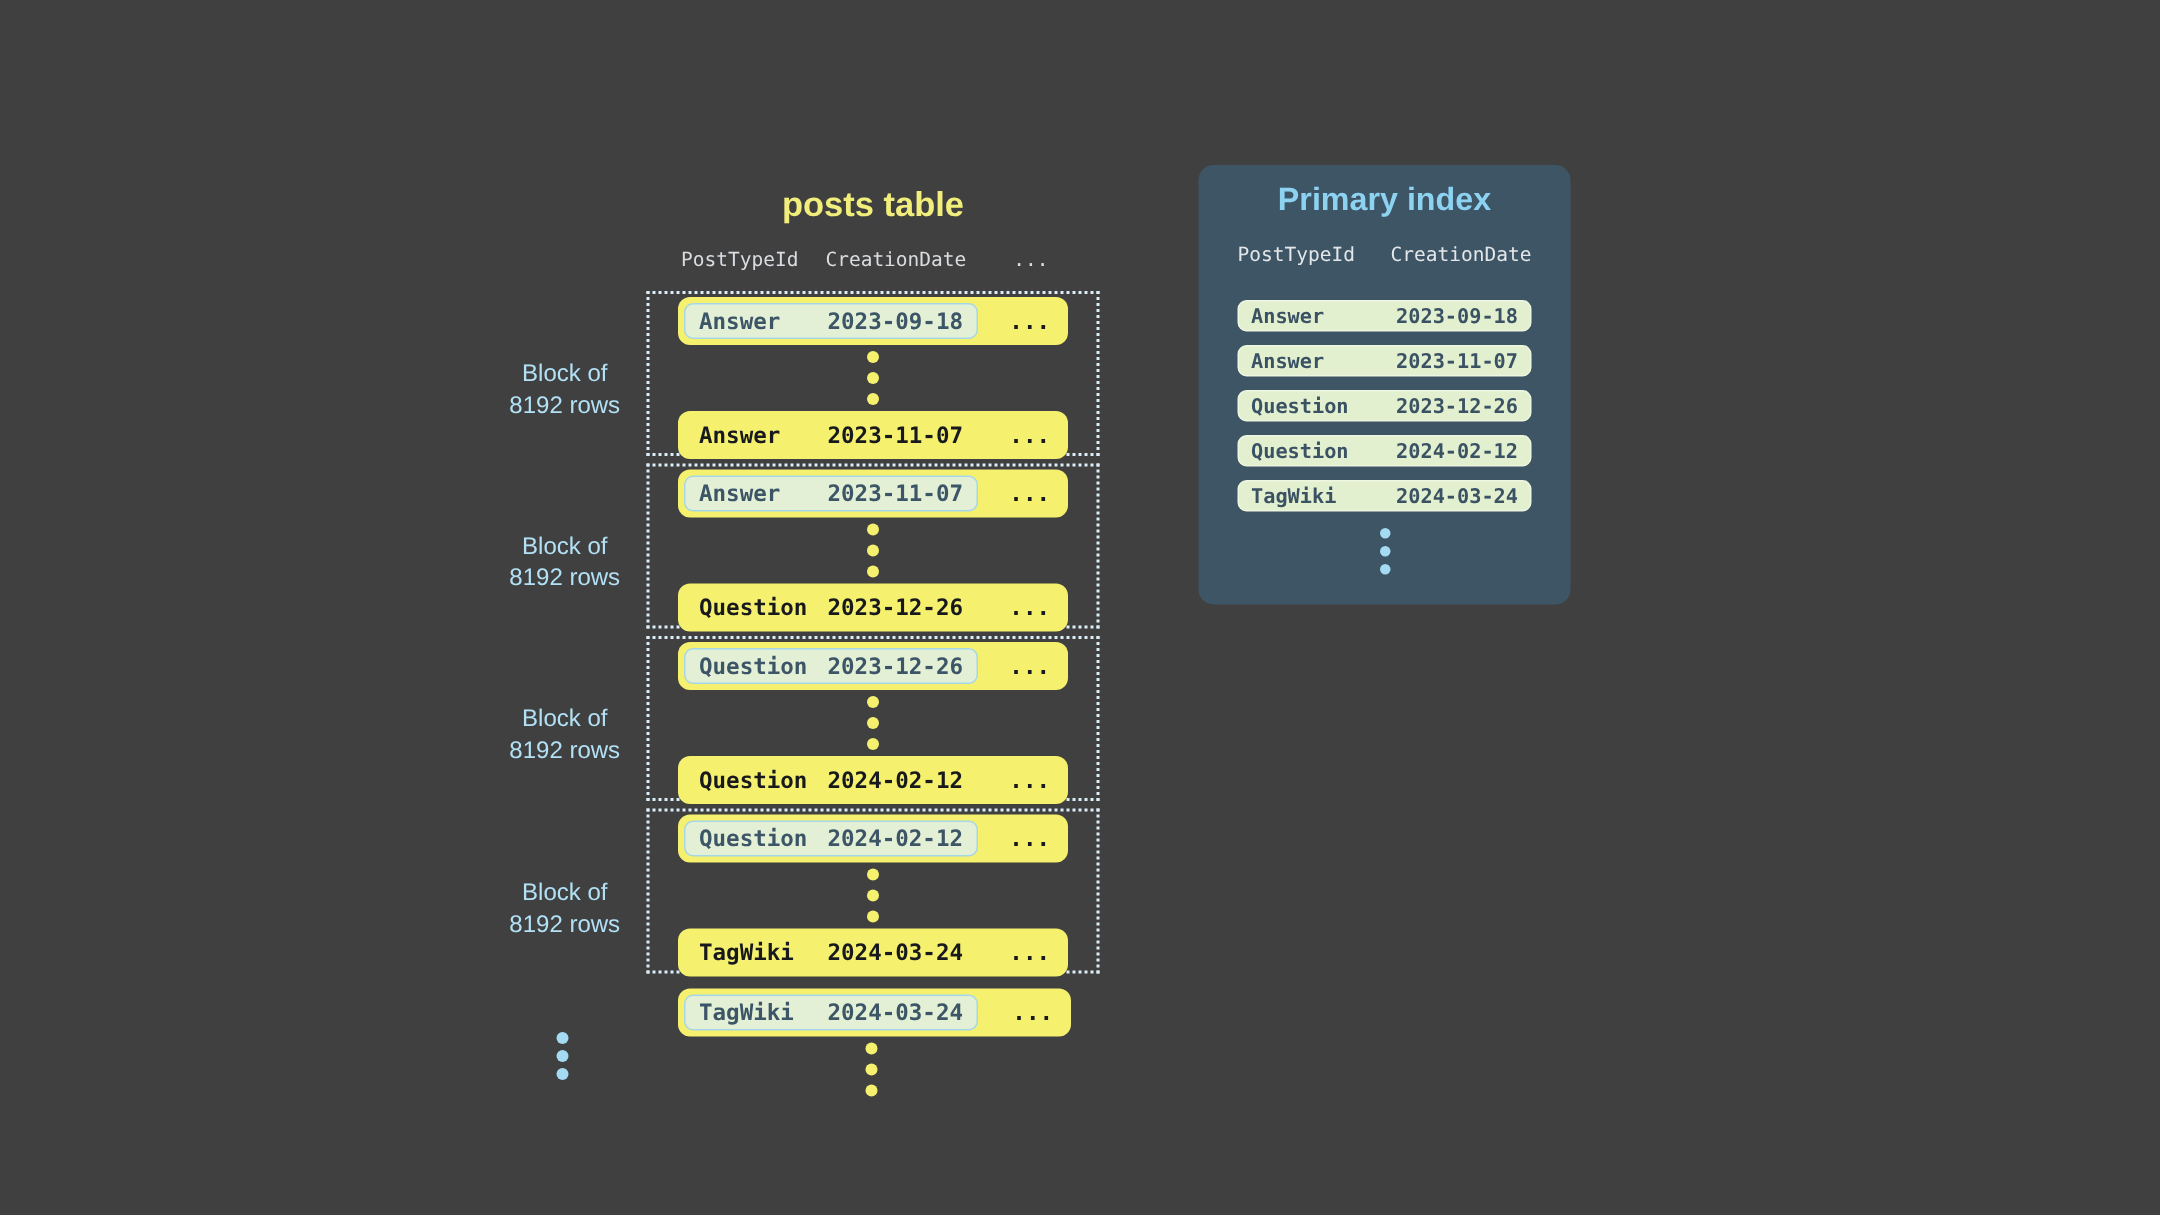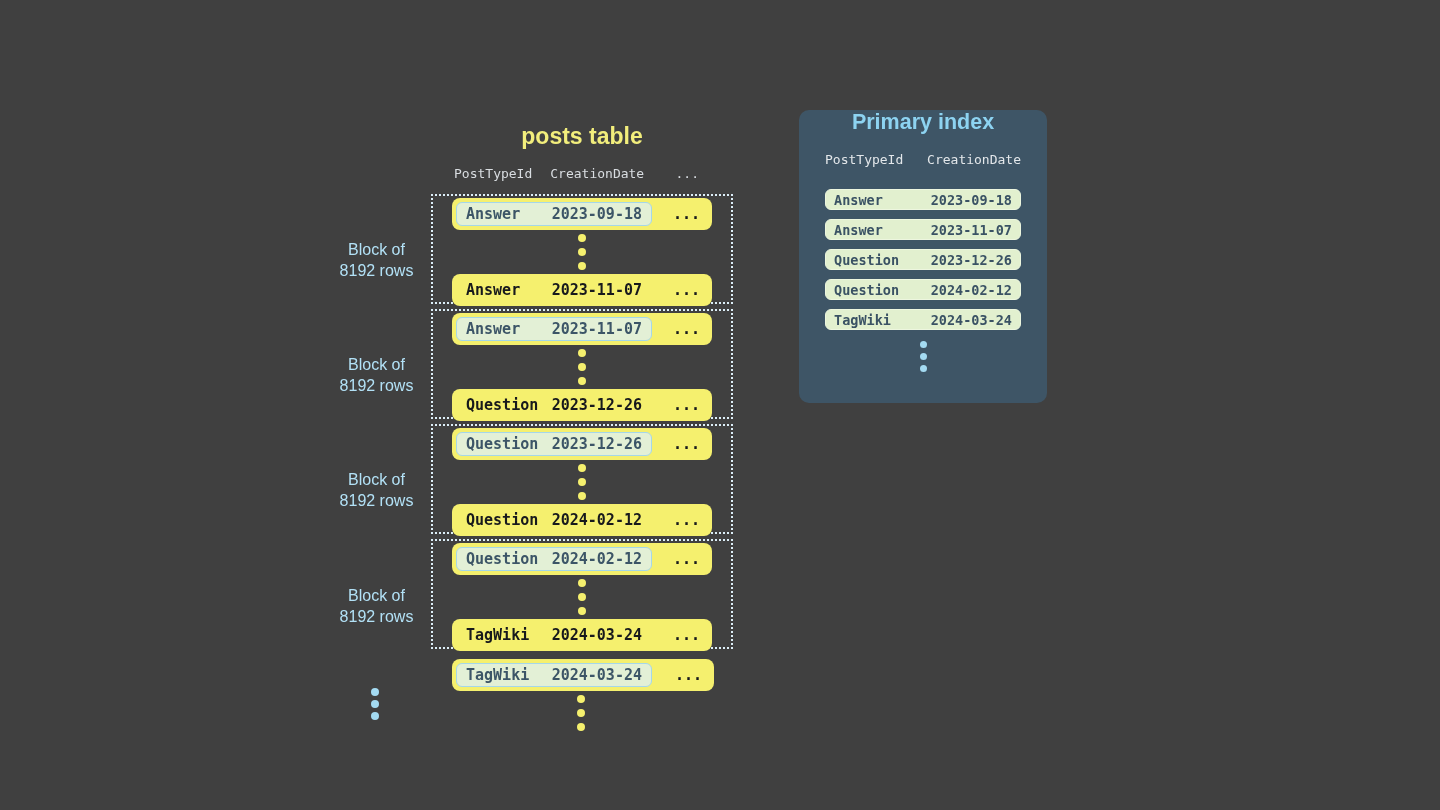--- a/index.html
+++ b/index.html
@@ -74,21 +74,21 @@
   .overflow-row { position: absolute; left: 452px; top: 659px; width: 262px; }
   .pt-bottom-dots { position: absolute; left: 577px; top: 695px; }
   .left-bottom-dots { position: absolute; left: 371px; top: 688px; gap: 4px; }
 
   
   .panel {
     position: absolute; left: 799px; top: 110px; width: 248px; height: 293px;
     background: #3e5566; border-radius: 10px;
     display: flex; flex-direction: column; align-items: center;
   }
-  .panel-title { font-size: 21.5px; font-weight: 600; color: #8dd3f1; }
+  .panel-title { margin-top: 11px; font-size: 21.5px; font-weight: 600; color: #8dd3f1; }
   .panel-header {
     margin-top: 17px; width: 196px; display: flex; justify-content: space-between;
     font-family: "DejaVu Sans Mono", "Liberation Mono", monospace;
     font-size: 13px; color: #e3e7ea;
   }
   .panel-rows { margin-top: 22px; width: 196px; display: flex; flex-direction: column; gap: 9px; }
   .idx-row {
     width: 196px; height: 21px; background: #e2f0cf;
     border: 1.5px solid #edf6df; border-radius: 6px;
     display: flex; align-items: center; justify-content: space-between;

